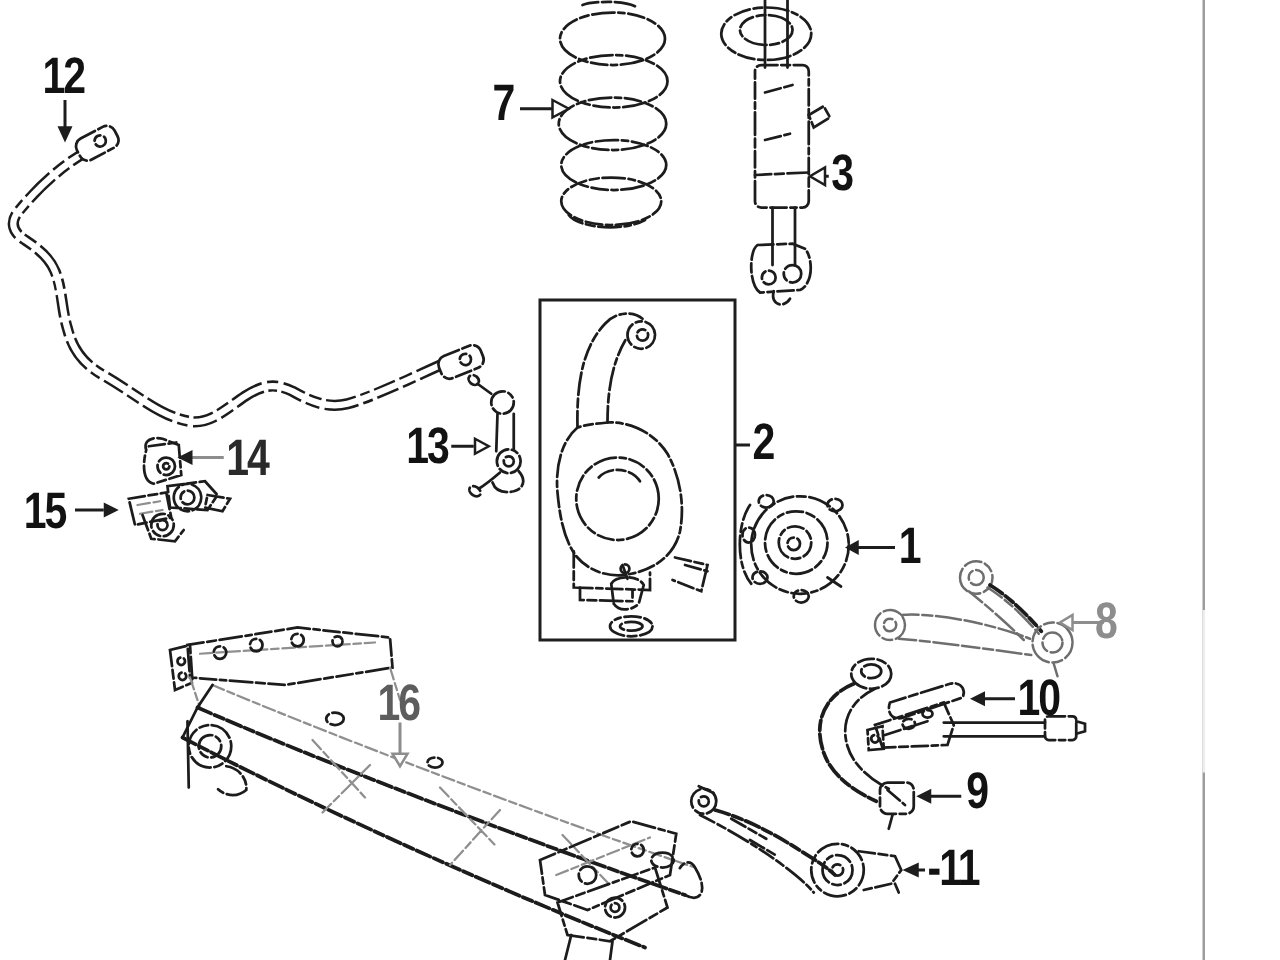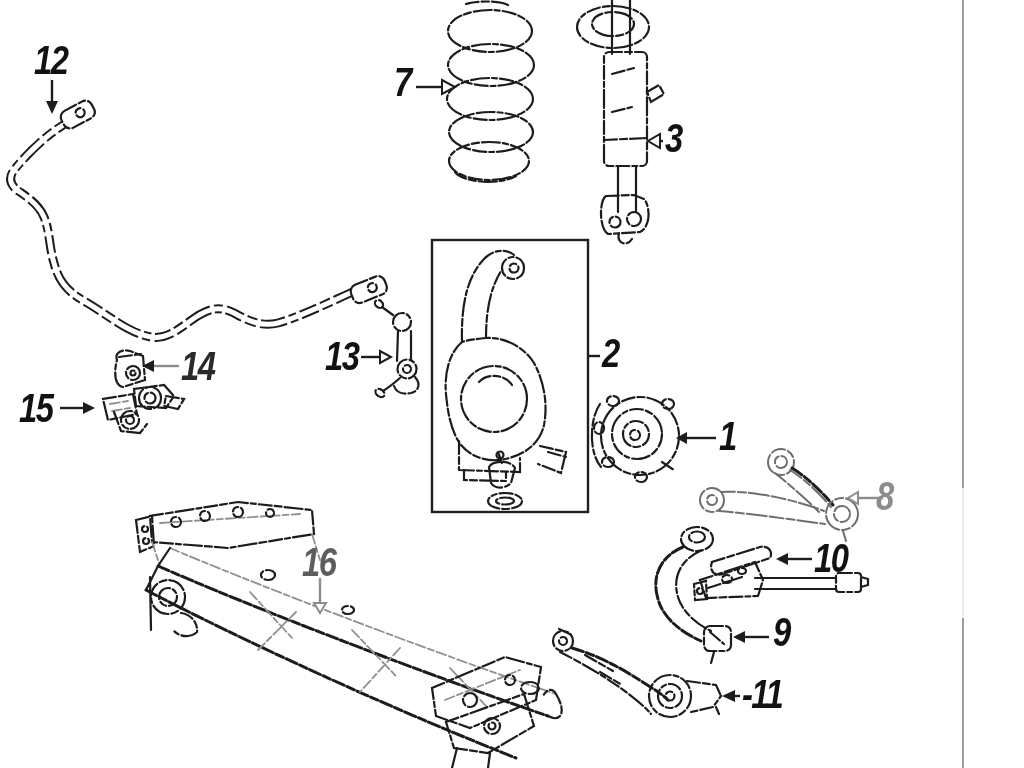--- a/index.html
+++ b/index.html
@@ -1,17 +1,17 @@
 <!DOCTYPE html>
 <html><head>
 <meta charset="utf-8">
 <style>
   html,body{margin:0;padding:0;background:#ffffff;}
   .stage{position:relative;width:1024px;height:768px;background:#ffffff;overflow:hidden;
-         font-family:"Liberation Sans", sans-serif;font-style:italic;}
+         font-family:"Liberation Sans", sans-serif;}
   .stage svg{position:absolute;left:0;top:0;}
   .callout{position:absolute;font-weight:bold;font-size:41px;line-height:32px;
            letter-spacing:-2px;transform:scaleX(.8);transform-origin:left top;
            white-space:nowrap;user-select:none;}
   .divider{position:absolute;top:0;width:2px;height:768px;background:#9c9c9c;}
   .divider .lite{position:absolute;left:0;top:488px;width:2px;height:130px;background:#ededed;}
 
   
   .ln  {fill:none;stroke:#1c1c1c;stroke-width:2.2;stroke-linecap:round;
         stroke-dasharray:13 3 7 3 18 3 5 3;}

